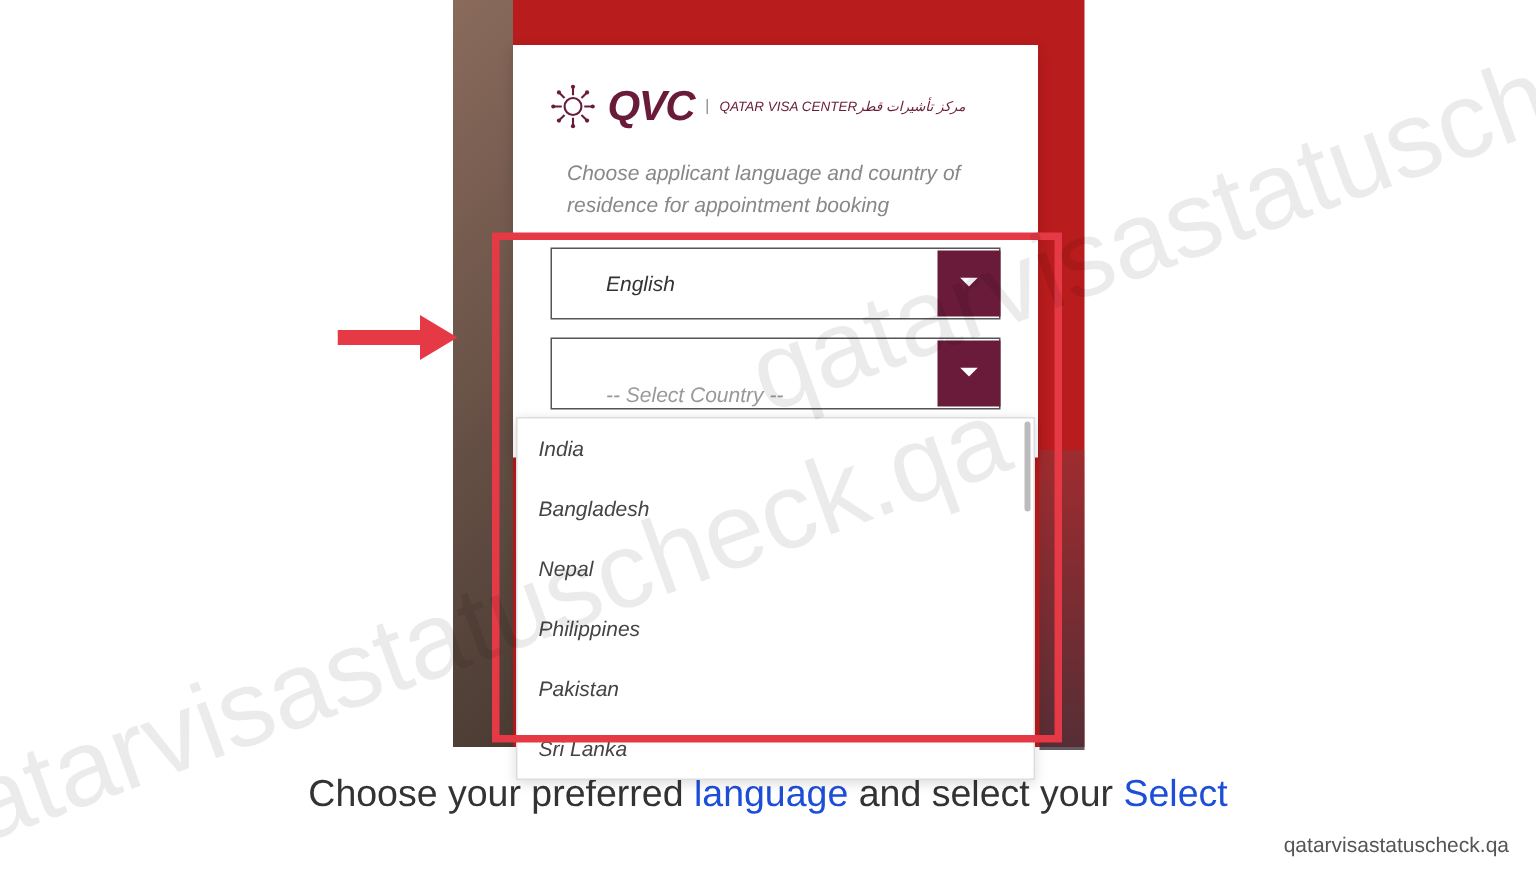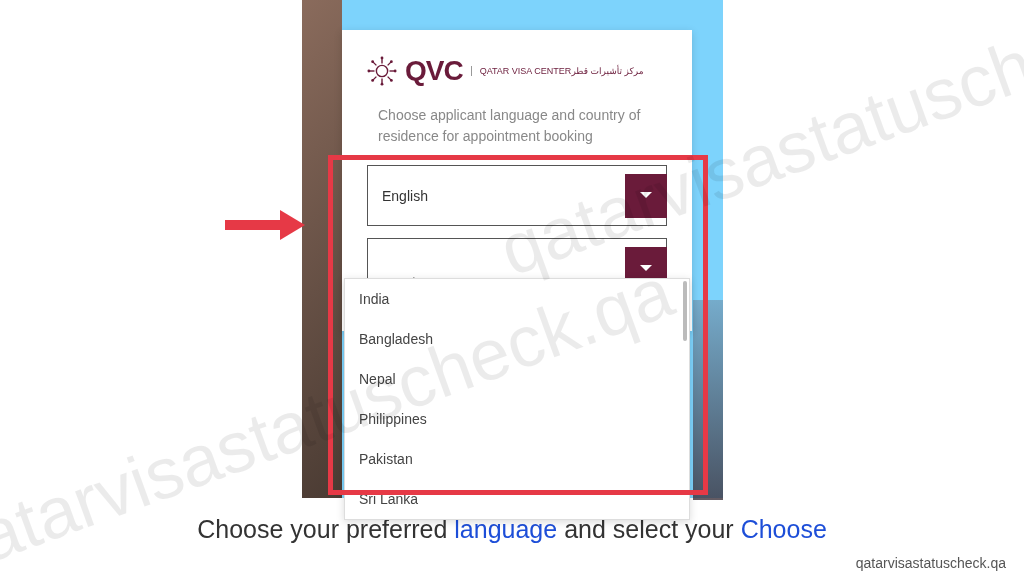--- a/index.html
+++ b/index.html
@@ -32,22 +32,23 @@
     .watermark-2 {
       top: 380px;
       left: -80px;
     }
     .main-container {
       position: absolute;
       top: 0;
       left: 302px;
       width: 421px;
       height: 498px;
-      background: #7dd3fc;
+      background: #b91c1c;
       overflow: visible;
+      font-style: italic;
     }
     .bg-left {
       position: absolute;
       left: 0;
       top: 0;
       width: 40px;
       height: 100%;
       background: linear-gradient(135deg, #8a6b5c, #4a3b33);
     }
     .bg-right {
@@ -97,23 +98,24 @@
       font-size: 14px;
       color: #888;
       line-height: 1.5;
       margin-bottom: 18px;
       margin-left: 11px;
     }
     .select-box {
       display: flex;
       align-items: center;
       border: 1px solid #555;
-      height: 61px;
+      height: 48px;
       margin-bottom: 12px;
       position: relative;
+      padding-left: 22px;
     }
     .select-value {
       flex: 1;
       padding: 0 14px;
       font-size: 14px;
       color: #333;
     }
     .select-placeholder {
       color: #999;
       margin-top: 28px;
@@ -266,16 +268,16 @@
 </div>
 
 <div class="arrow-annotation">
   <svg width="80" height="30" viewBox="0 0 80 30">
     <rect x="0" y="10" width="55" height="10" fill="#e63946"></rect>
     <path d="M 55 0 L 80 15 L 55 30 Z" fill="#e63946"></path>
   </svg>
 </div>
 
 <div class="caption">
-  <span>Choose your preferred </span><span class="caption-highlight">language</span><span> and select your </span><span class="caption-highlight">Choose</span>
+  <span>Choose your preferred </span><span class="caption-highlight">language</span><span> and select your </span><span class="caption-highlight">Select</span>
 </div>
 
 <div class="credit">qatarvisastatuscheck.qa</div>
 
 </body></html>

